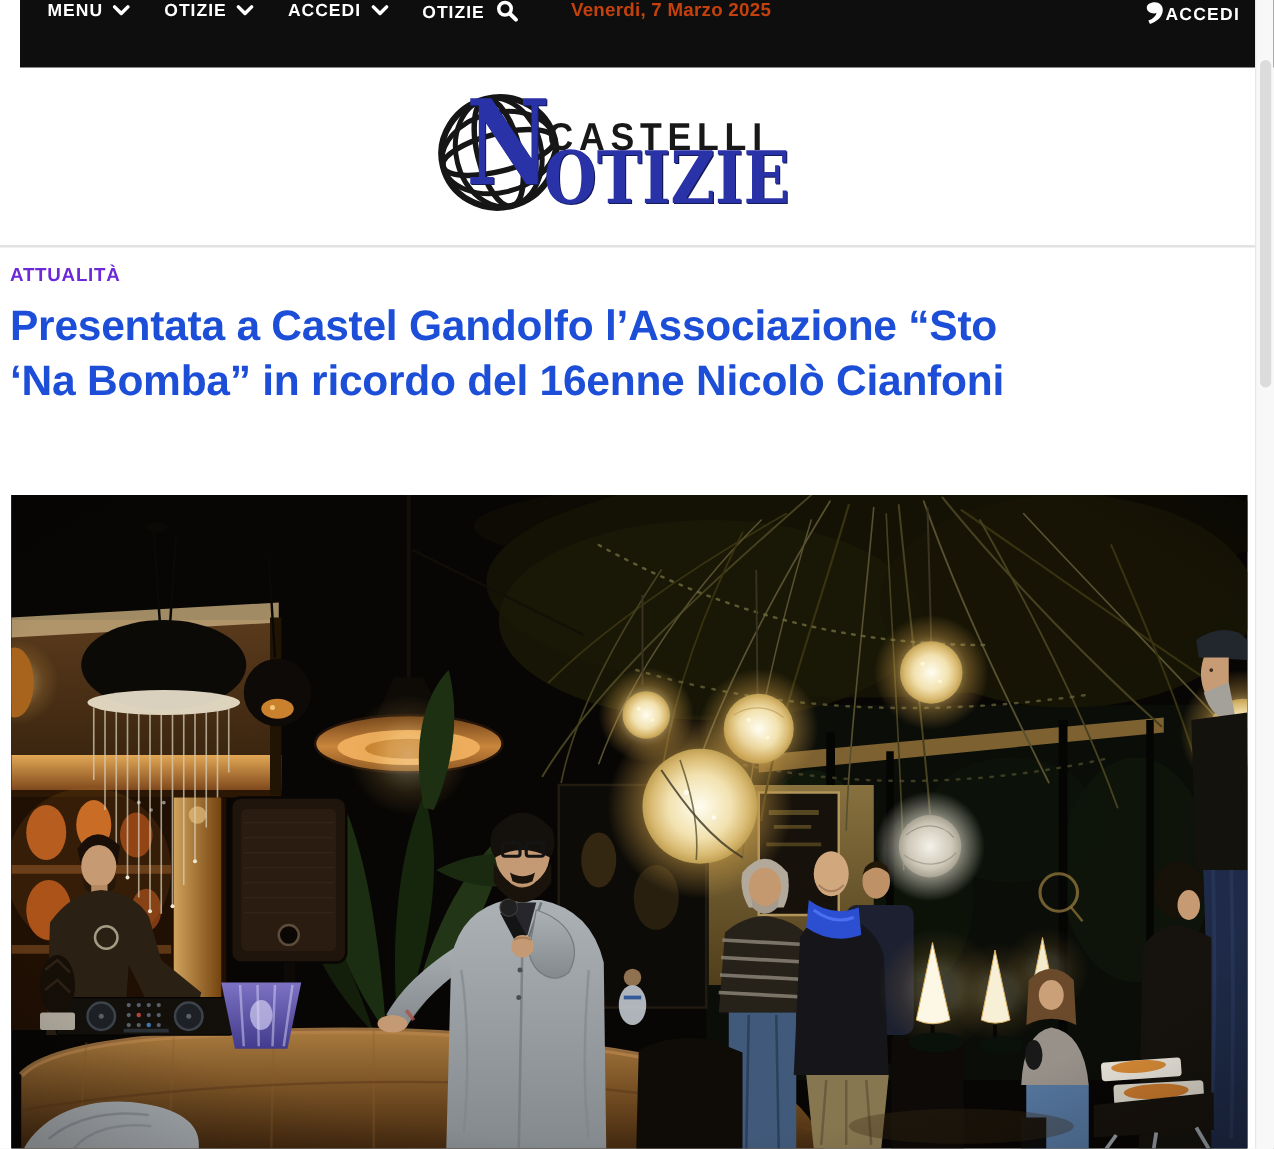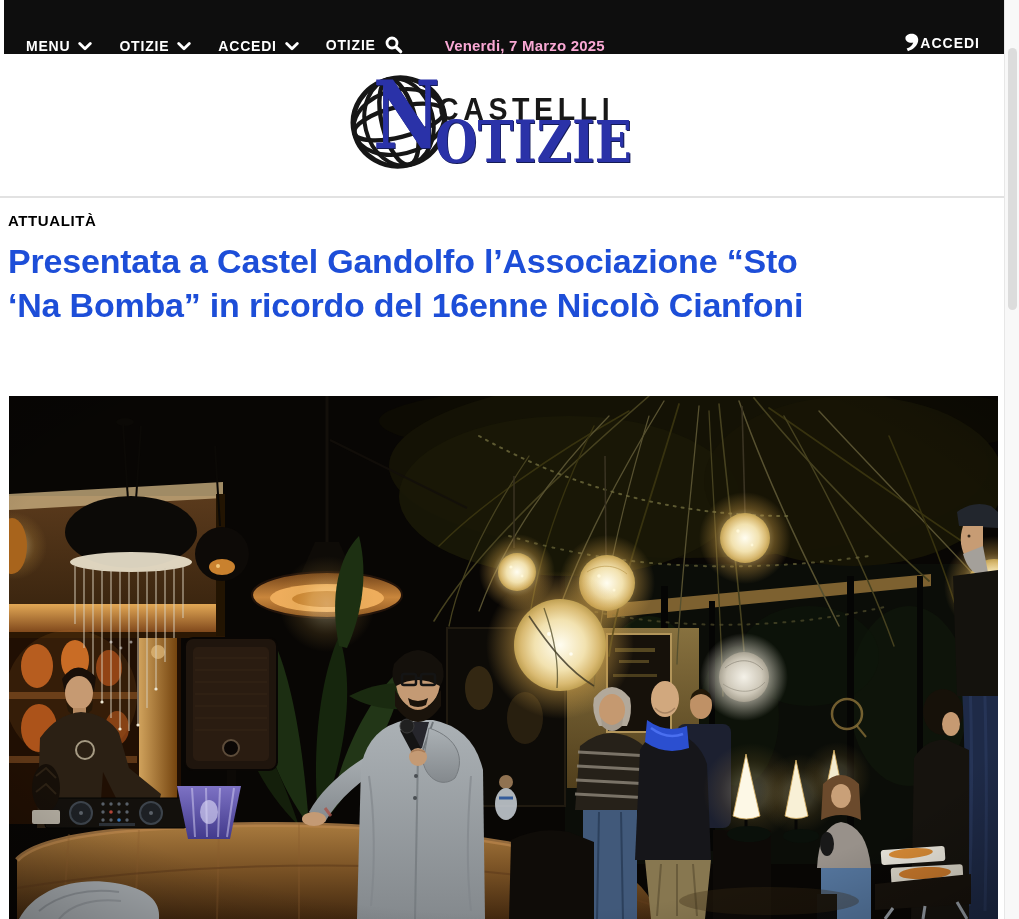--- a/index.html
+++ b/index.html
@@ -1,26 +1,26 @@
 <!DOCTYPE html>
 <html><head>
 <meta charset="utf-8">
 <style>
   html,body{margin:0;padding:0;background:#fff;}
   #page{position:relative;width:1019px;height:919px;background:#fff;overflow:hidden;
         font-family:"Liberation Sans",sans-serif;}
 
   
-  .topbar{position:absolute;left:4px;top:0;width:1004px;height:54px;background:#0e0e0e;
-          display:flex;align-items:flex-end;padding:0 0 0 22px;box-sizing:border-box;}
+  .topbar{position:absolute;left:16px;top:0;width:1004px;height:54px;background:#0e0e0e;
+          display:flex;align-items:flex-start;padding:0 0 0 22px;box-sizing:border-box;}
   .nav-item{display:flex;align-items:center;gap:8px;margin-right:27px;cursor:pointer;}
   .nav-label{color:#fff;font-size:14px;font-weight:700;letter-spacing:.8px;}
   .chev{display:block;}
   .search-item{display:flex;align-items:center;gap:9px;margin-right:0;cursor:pointer;}
-  .topbar-date{color:#f9a8d4;font-size:15px;font-weight:600;letter-spacing:.2px;margin-left:42px;}
+  .topbar-date{color:#c2410c;font-size:15px;font-weight:600;letter-spacing:.2px;margin-left:42px;}
   .topbar-spacer{flex:1;}
   .login{display:flex;align-items:center;margin-right:28px;cursor:pointer;}
   .login .nav-label{letter-spacing:1px;}
 
   
   .scrollbar{position:absolute;right:0;top:0;width:15px;height:919px;background:#f8f8f8;
              border-left:1px solid #e7e7e7;box-sizing:border-box;}
   .scroll-thumb{position:absolute;left:3px;top:48px;width:9px;height:262px;border-radius:5px;
                 background:#dcdcdc;}
 
@@ -34,21 +34,21 @@
           text-shadow:1px 1px 0 #141a56;}
   .logo-castelli{position:absolute;left:89px;top:20px;font-size:31px;font-weight:700;
           letter-spacing:5px;color:#181818;transform:scaleX(.92);transform-origin:left top;}
   .logo-otizie{position:absolute;left:86px;top:41px;font-family:"DejaVu Serif",serif;font-weight:bold;
           font-size:58px;line-height:58px;color:#2a32a8;transform:scaleX(.84);transform-origin:left top;
           text-shadow:1px 1px 0 #141a56;}
 
   
   .divider{position:absolute;left:0;top:196px;width:1004px;height:2px;background:#e2e2e2;}
   .article-head{position:absolute;left:8px;top:212px;width:995px;}
-  .category{font-size:15px;font-weight:800;letter-spacing:.6px;color:#000000;cursor:pointer;
+  .category{font-size:15px;font-weight:800;letter-spacing:.6px;color:#6d28d9;cursor:pointer;
             display:inline-block;}
   h1.title{margin:9px 0 0 0;font-size:34px;line-height:44px;font-weight:800;color:#1d4ed8;
            letter-spacing:-.2px;}
   h1.title .tline{display:block;white-space:nowrap;}
 
   
   .hero{position:absolute;left:9px;top:396px;width:989px;height:523px;overflow:hidden;background:#080604;}
   .hero svg{display:block;}
 </style>
 </head>

